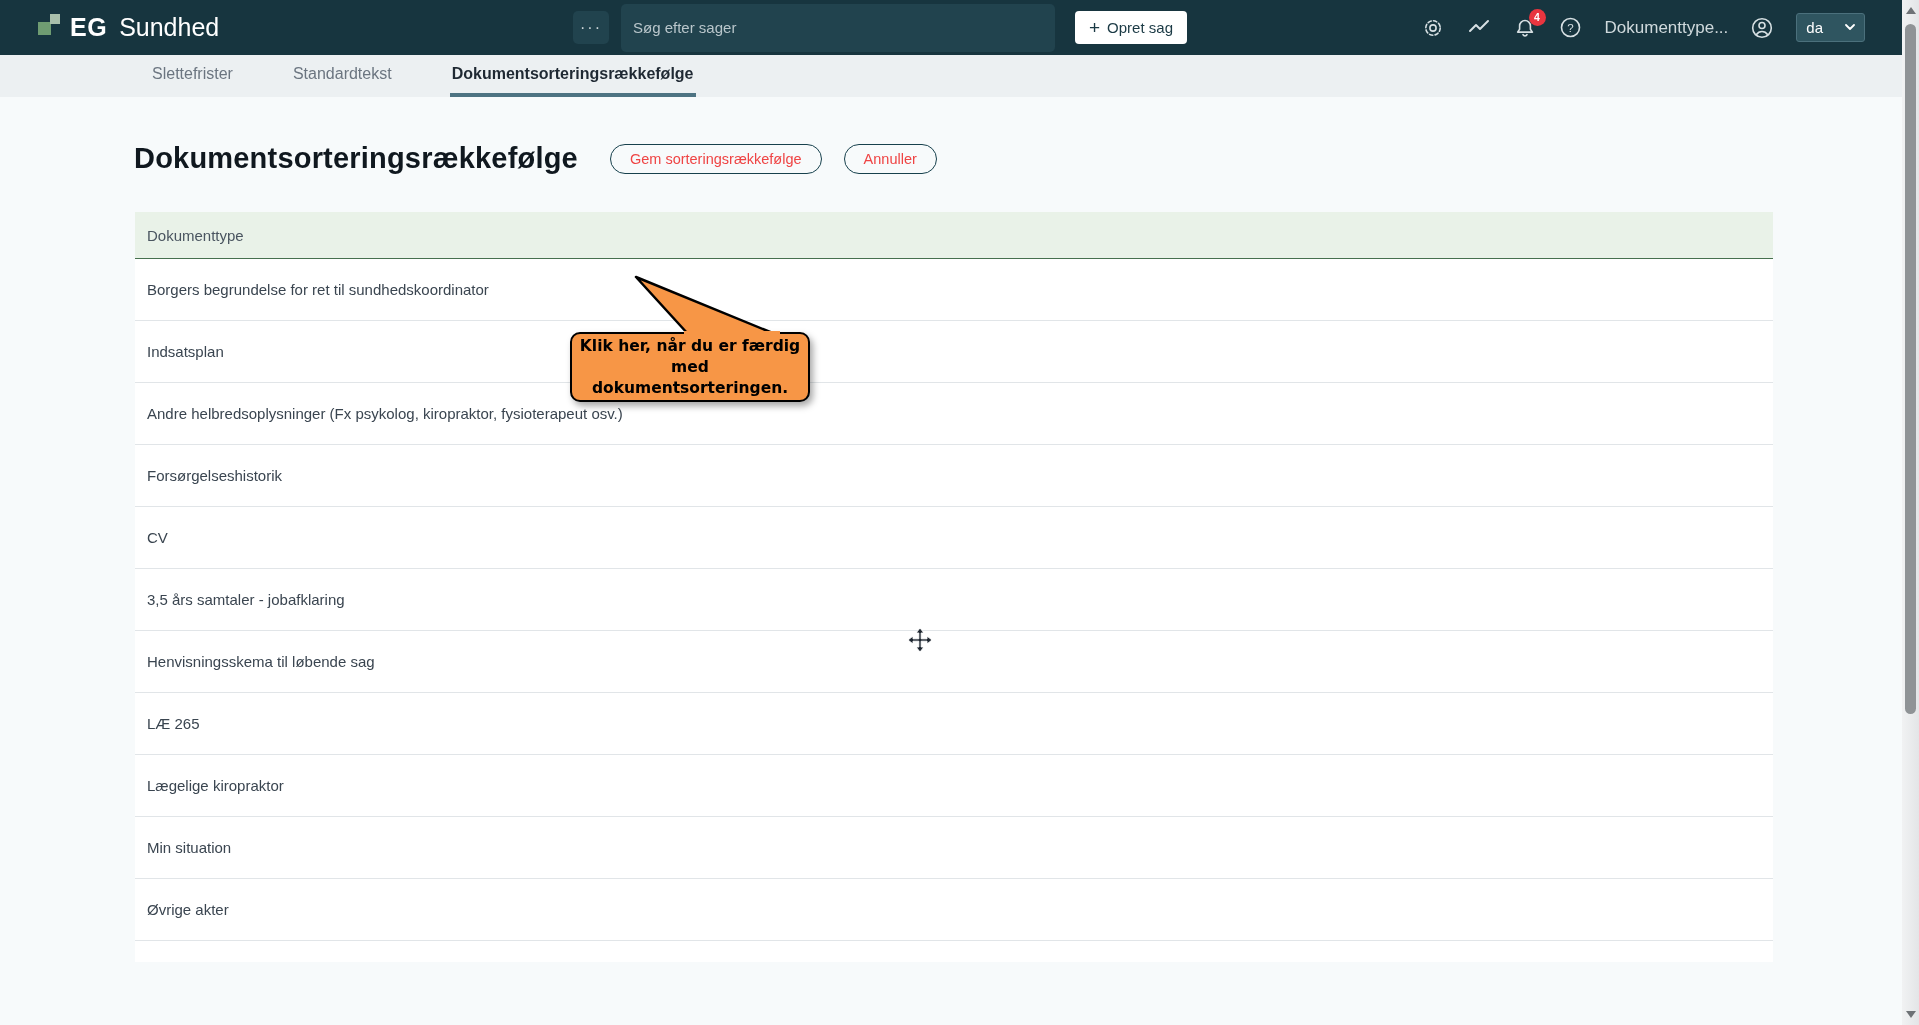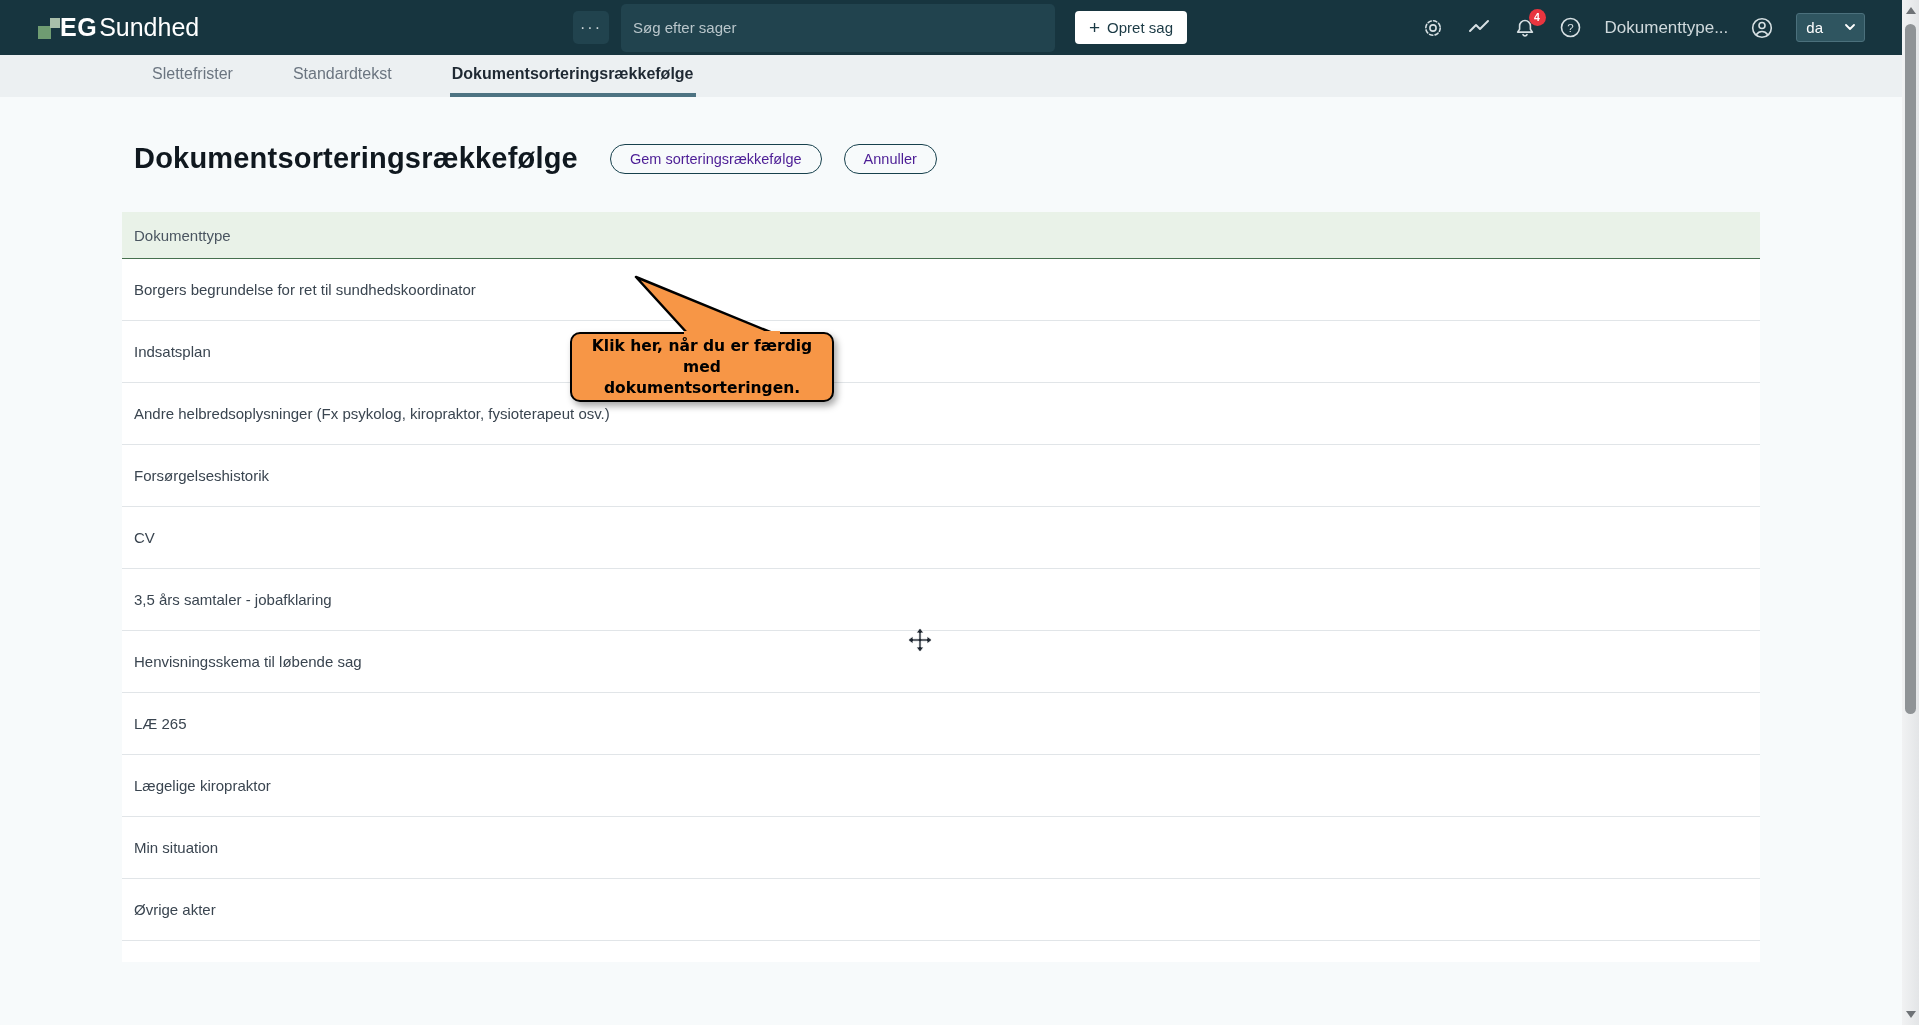--- a/index.html
+++ b/index.html
@@ -1,20 +1,20 @@
 <!DOCTYPE html>
 <html><head>
 <meta charset="utf-8">
 <style>
   * { margin:0; padding:0; box-sizing:border-box; }
   html,body { width:1919px; height:1025px; overflow:hidden; font-family:"Liberation Sans",sans-serif; background:#F7FAFB; }
 
   
   .app-header { position:relative; height:55px; background:#17353F; display:flex; align-items:center; padding:0 40px 0 38px; color:#fff; }
-  .brand { display:flex; align-items:center; min-width:260px; }
+  .brand { display:flex; gap:10px; min-width:260px; }
   .brand-mark { position:relative; width:22px; height:22px; }
   .brand-mark .sq1 { position:absolute; left:0; bottom:0; width:13px; height:13px; background:#6F9C72; }
   .brand-mark .sq2 { position:absolute; right:0; top:1px; width:10px; height:10px; background:#A9BfAB; }
   .brand-bold { font-size:25px; font-weight:bold; letter-spacing:0.5px; }
   .brand-reg { font-size:25px; font-weight:300; margin-left:2px; }
 
   .header-center { display:flex; align-items:center; gap:12px; margin-left:275px; }
   .more-btn { width:36px; height:33px; background:#21434E; border:none; border-radius:5px; color:#CDD6D9; font-size:16px; letter-spacing:2px; cursor:pointer; }
   .search-box { width:434px; height:48px; background:#21434E; border:none; border-radius:5px; color:#B9C6CB; font-size:15px; padding:0 12px; outline:none; font-family:"Liberation Sans",sans-serif; }
   .search-box::placeholder { color:#B9C6CB; opacity:1; }
@@ -30,31 +30,31 @@
 
   
   .tab-bar { height:42px; background:#ECF0F2; display:flex; align-items:stretch; padding-left:150px; gap:56px; }
   .tab { display:flex; align-items:center; font-size:16px; color:#6B7580; cursor:pointer; border-bottom:4px solid transparent; padding:16px 2px; }
   .tab.active { color:#1F2933; font-weight:bold; border-bottom-color:#4D7382; }
 
   
   .main { position:relative; width:100%; height:928px; background:#F7FAFB; }
   .title-row { display:flex; align-items:center; padding:45px 0 0 134px; gap:22px; }
   .page-title { font-size:29px; font-weight:bold; color:#10181F; letter-spacing:0.2px; }
-  .pill-btn { height:30px; border:1px solid #17414D; border-radius:15px; background:transparent; color:#4c1d95; font-size:14.5px; padding:0 19px; cursor:pointer; font-family:"Liberation Sans",sans-serif; }
+  .pill-btn { height:30px; border:1px solid #17414D; border-radius:15px; background:transparent; color:#ef4444; font-size:14.5px; padding:0 19px; cursor:pointer; font-family:"Liberation Sans",sans-serif; }
   .pill-btn.first { margin-left:10px; }
 
   
-  .doc-table { position:absolute; left:122px; top:115px; width:1638px; background:#6d28d9; }
+  .doc-table { position:absolute; left:135px; top:115px; width:1638px; background:#6d28d9; }
   .thead { height:47px; background:#E9F2E8; border-bottom:1px solid #46704E; display:flex; align-items:center; padding-left:12px; font-size:15px; color:#4A5560; }
   .trow { height:62px; display:flex; align-items:center; padding-left:12px; font-size:15px; color:#3A4550; border-bottom:1px solid #E1E5E8; background:#fff; }
   .trow:last-child { border-bottom:none; }
 
   
-  .callout { position:absolute; left:570px; top:235px; width:264px; height:70px; background:#F79646; border:2.5px solid #000; border-radius:10px; box-shadow:3px 4px 7px rgba(0,0,0,0.35); z-index:20; display:flex; flex-direction:column; align-items:center; justify-content:center; }
+  .callout { position:absolute; left:570px; top:235px; width:240px; height:70px; background:#F79646; border:2.5px solid #000; border-radius:10px; box-shadow:3px 4px 7px rgba(0,0,0,0.35); z-index:20; display:flex; flex-direction:column; align-items:center; justify-content:center; }
   .callout-text { font-family:"DejaVu Sans",sans-serif; font-weight:bold; font-size:15.5px; color:#000; line-height:21px; text-align:center; }
   .callout-tail { position:absolute; left:0; top:-60px; width:290px; height:63px; pointer-events:none; }
 
   
   .move-cursor { position:absolute; left:906px; top:529px; z-index:30; }
 
   
   .scrollbar { position:fixed; right:0; top:0; width:17px; height:1025px; background:linear-gradient(90deg,#F1F2F3,#E3E5E7); z-index:50; }
   .sb-arrow { position:absolute; left:0; width:17px; height:17px; display:flex; align-items:center; justify-content:center; }
   .sb-arrow.up { top:2px; } .sb-arrow.down { bottom:2px; }

